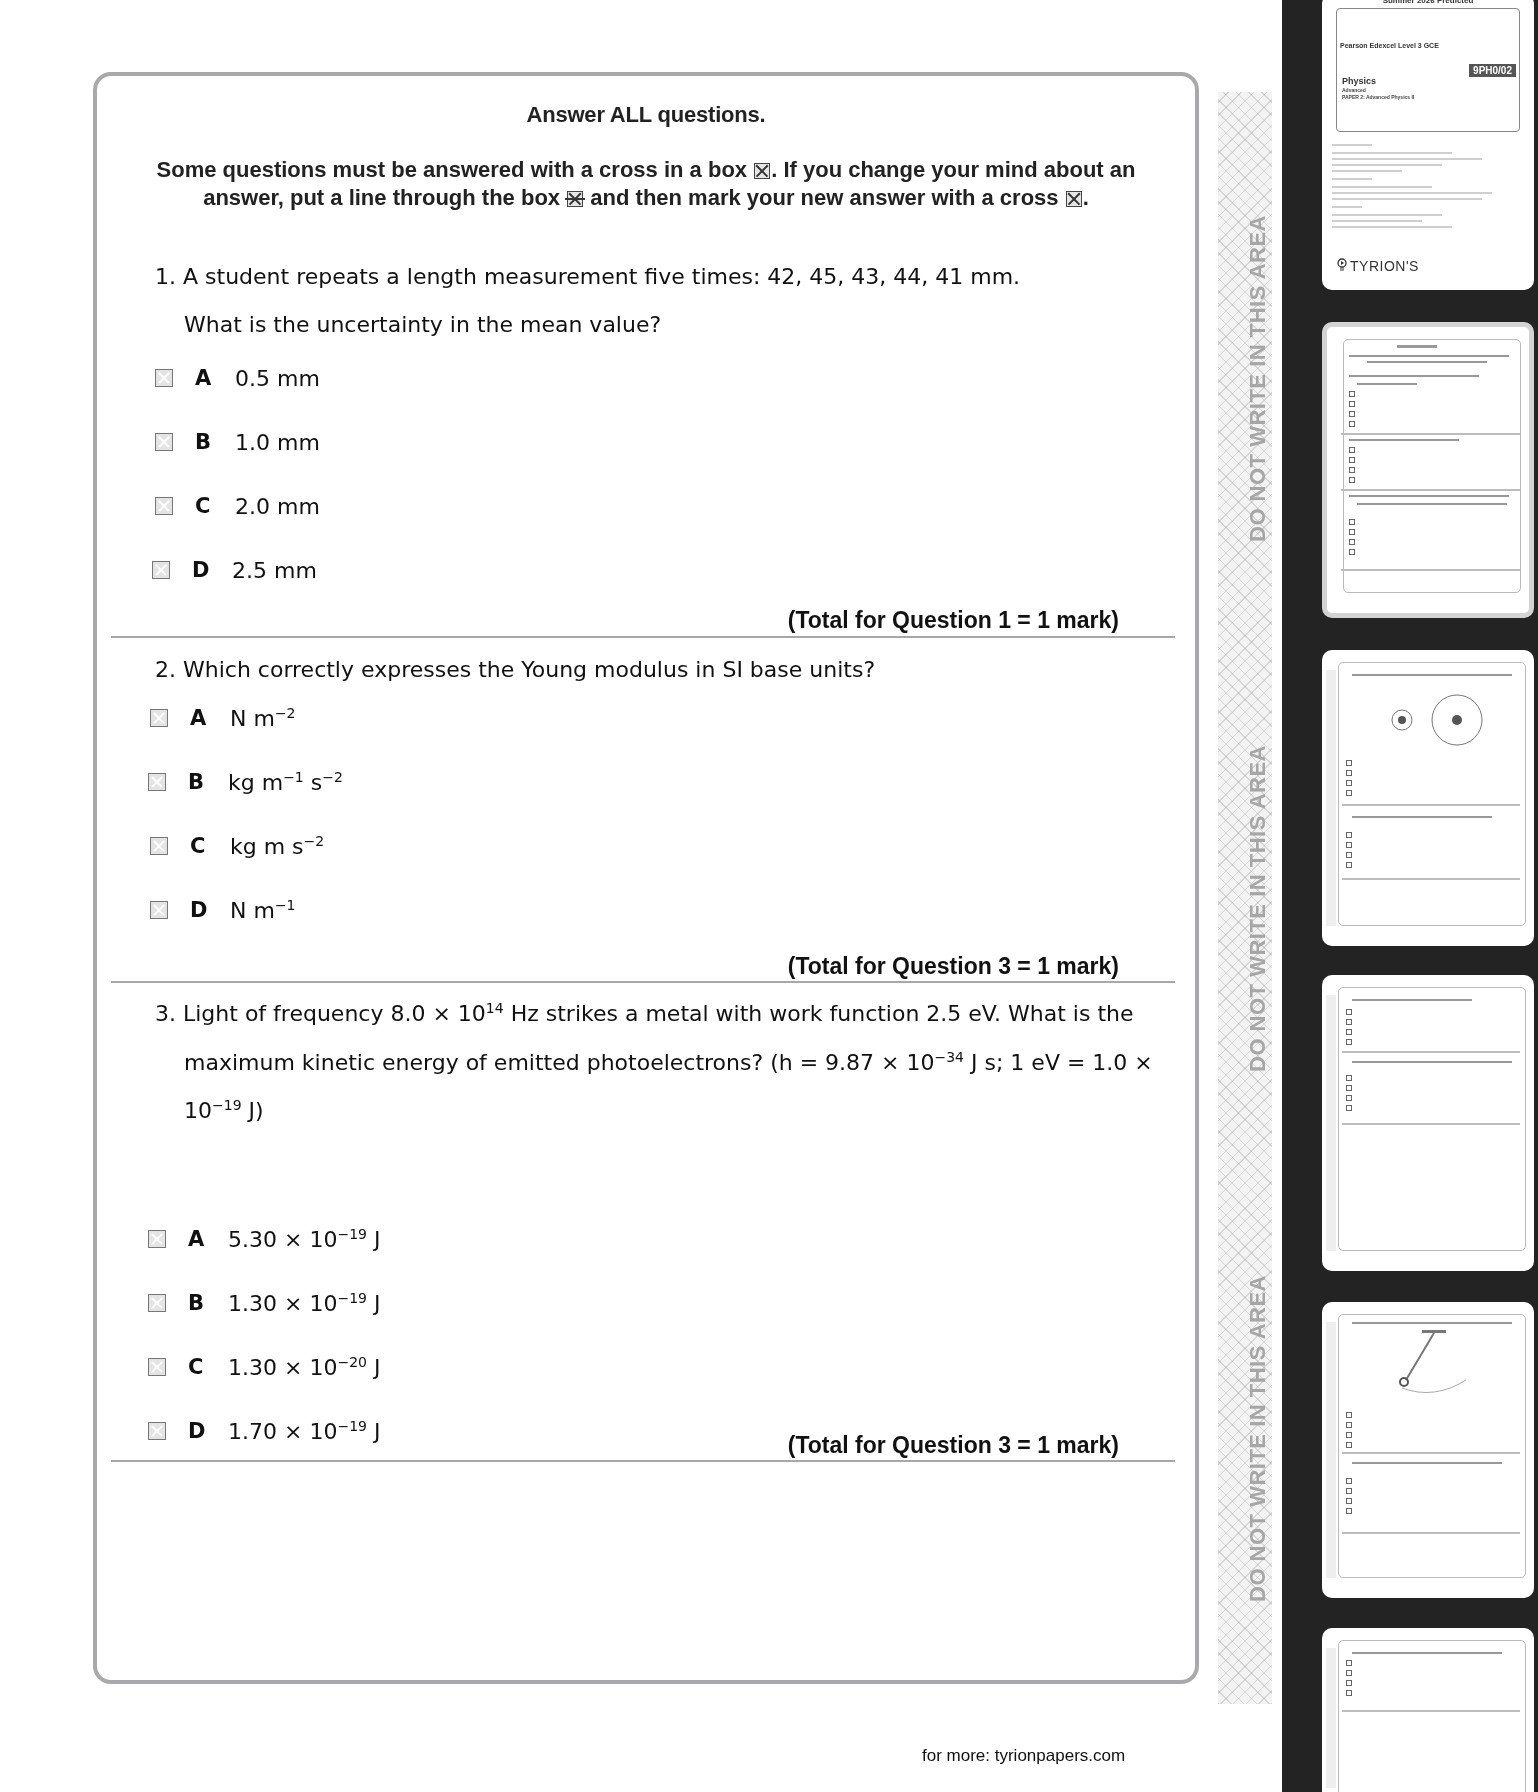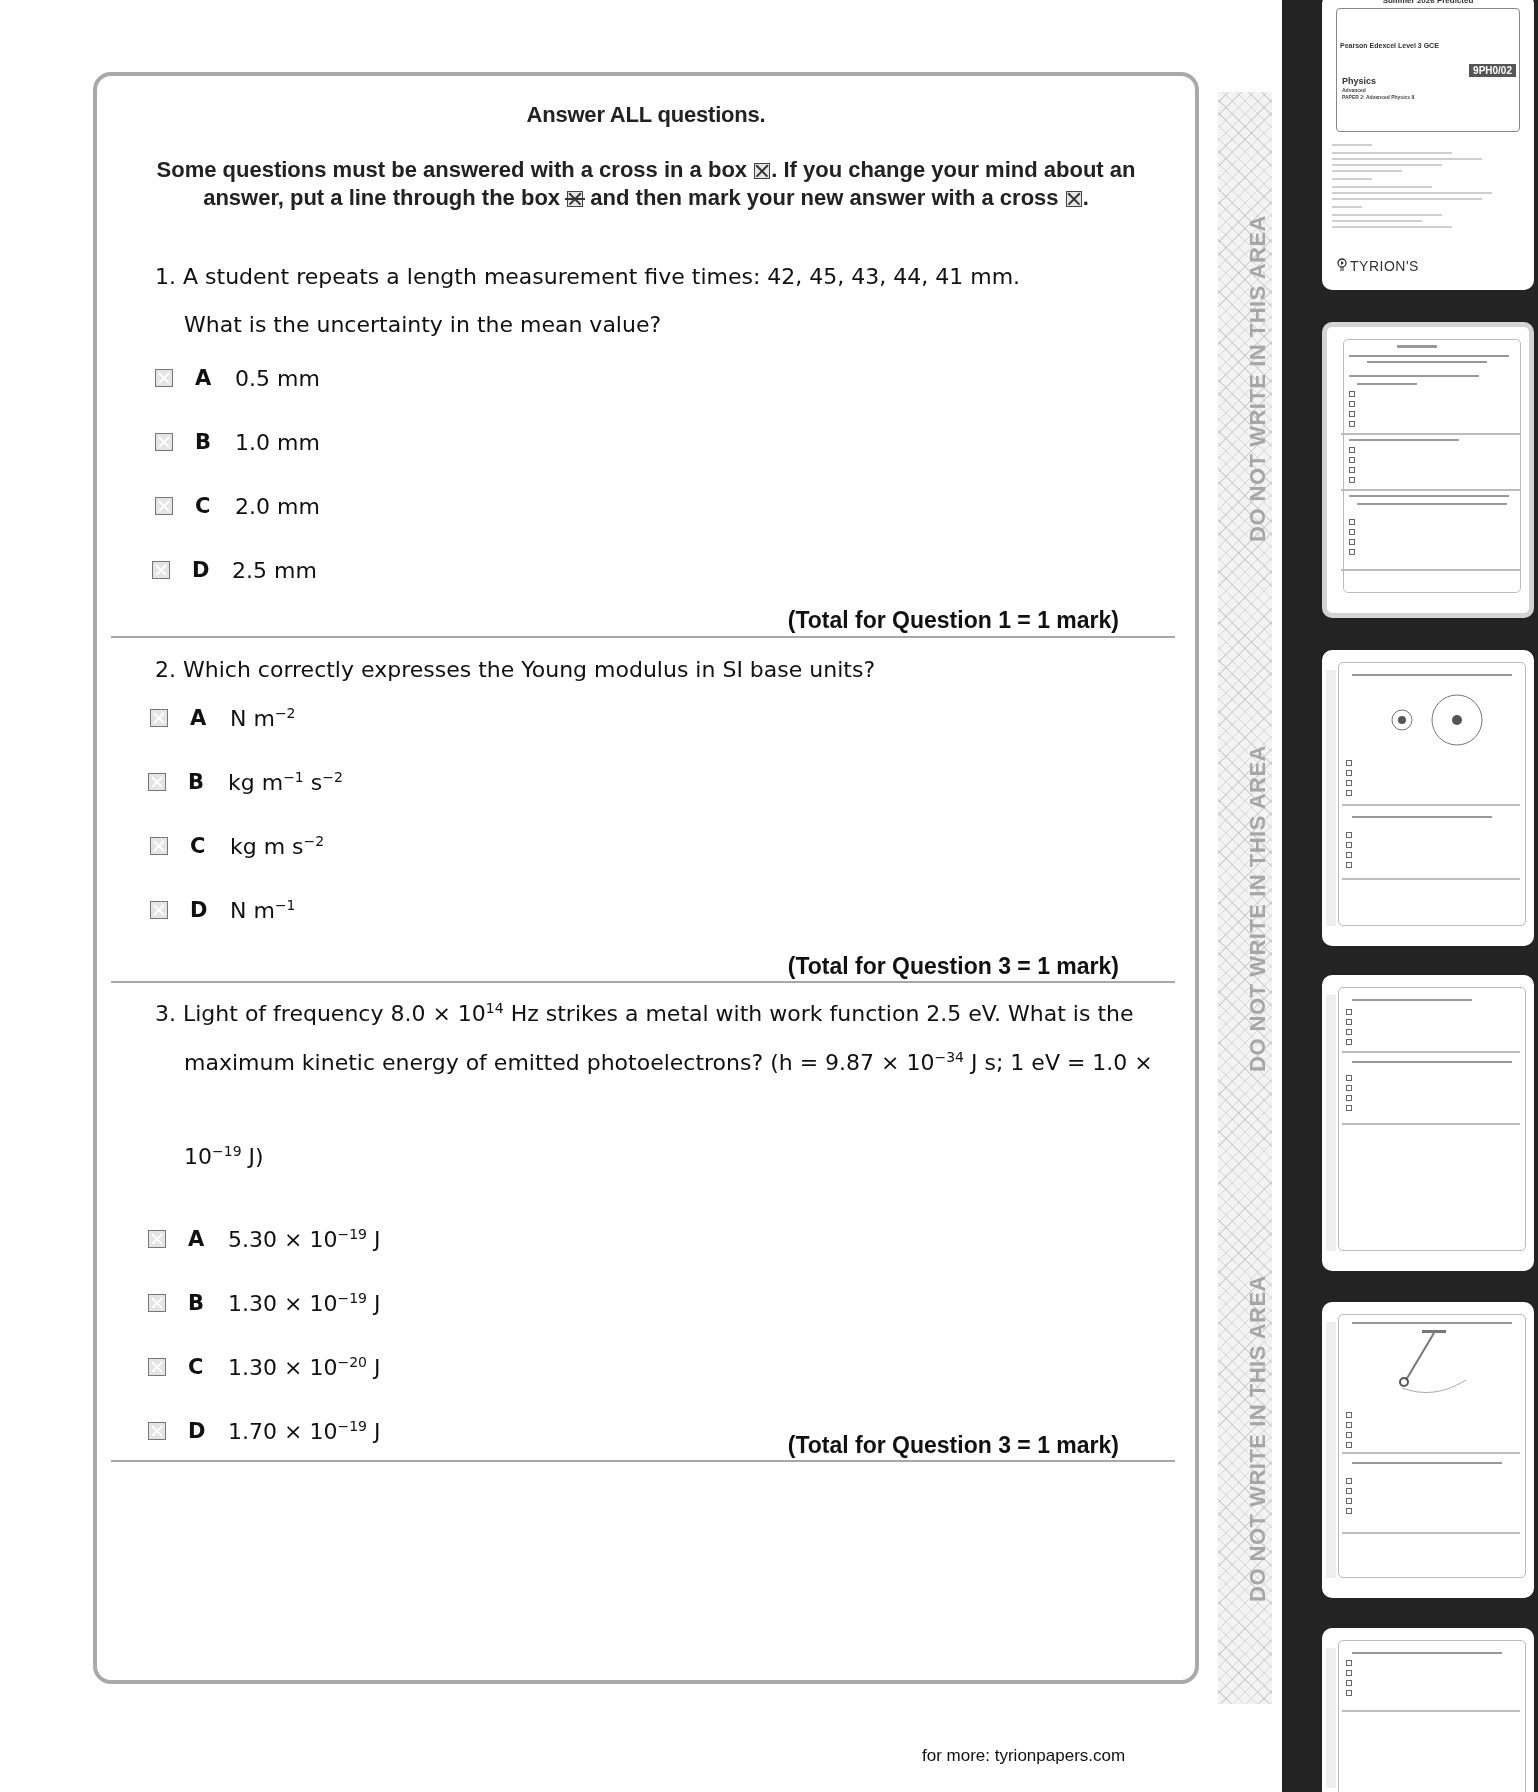--- a/index.html
+++ b/index.html
@@ -160,21 +160,21 @@
     </div>
 
     <div>
       <div class="q-stem" style="left:58px; top:925px;">
         <span>3.</span>
         <span>Light of frequency 8.0 × 10</span><sup>14</sup><span> Hz strikes a metal with work function 2.5 eV. What is the</span>
       </div>
       <div class="q-line2" style="left:87px; top:974px;">
         <span>maximum kinetic energy of emitted photoelectrons? (h = 9.87 × 10</span><sup>−34</sup><span> J s; 1 eV = 1.0 ×</span>
       </div>
-      <div class="q-line2" style="left:87px; top:1022px;margin-top:46px;">
+      <div class="q-line2" style="left:87px; top:1022px;">
         <span>10</span><sup>−19</sup><span> J)</span>
       </div>
       <div class="opt" style="left:51px; top:1150px;">
         <span class="cb"></span>
         <span class="opt-letter">A</span>
         <span class="opt-text"><span>5.30 × 10</span><sup>−19</sup><span> J</span></span>
       </div>
       <div class="opt" style="left:51px; top:1214px;">
         <span class="cb"></span>
         <span class="opt-letter">B</span>

